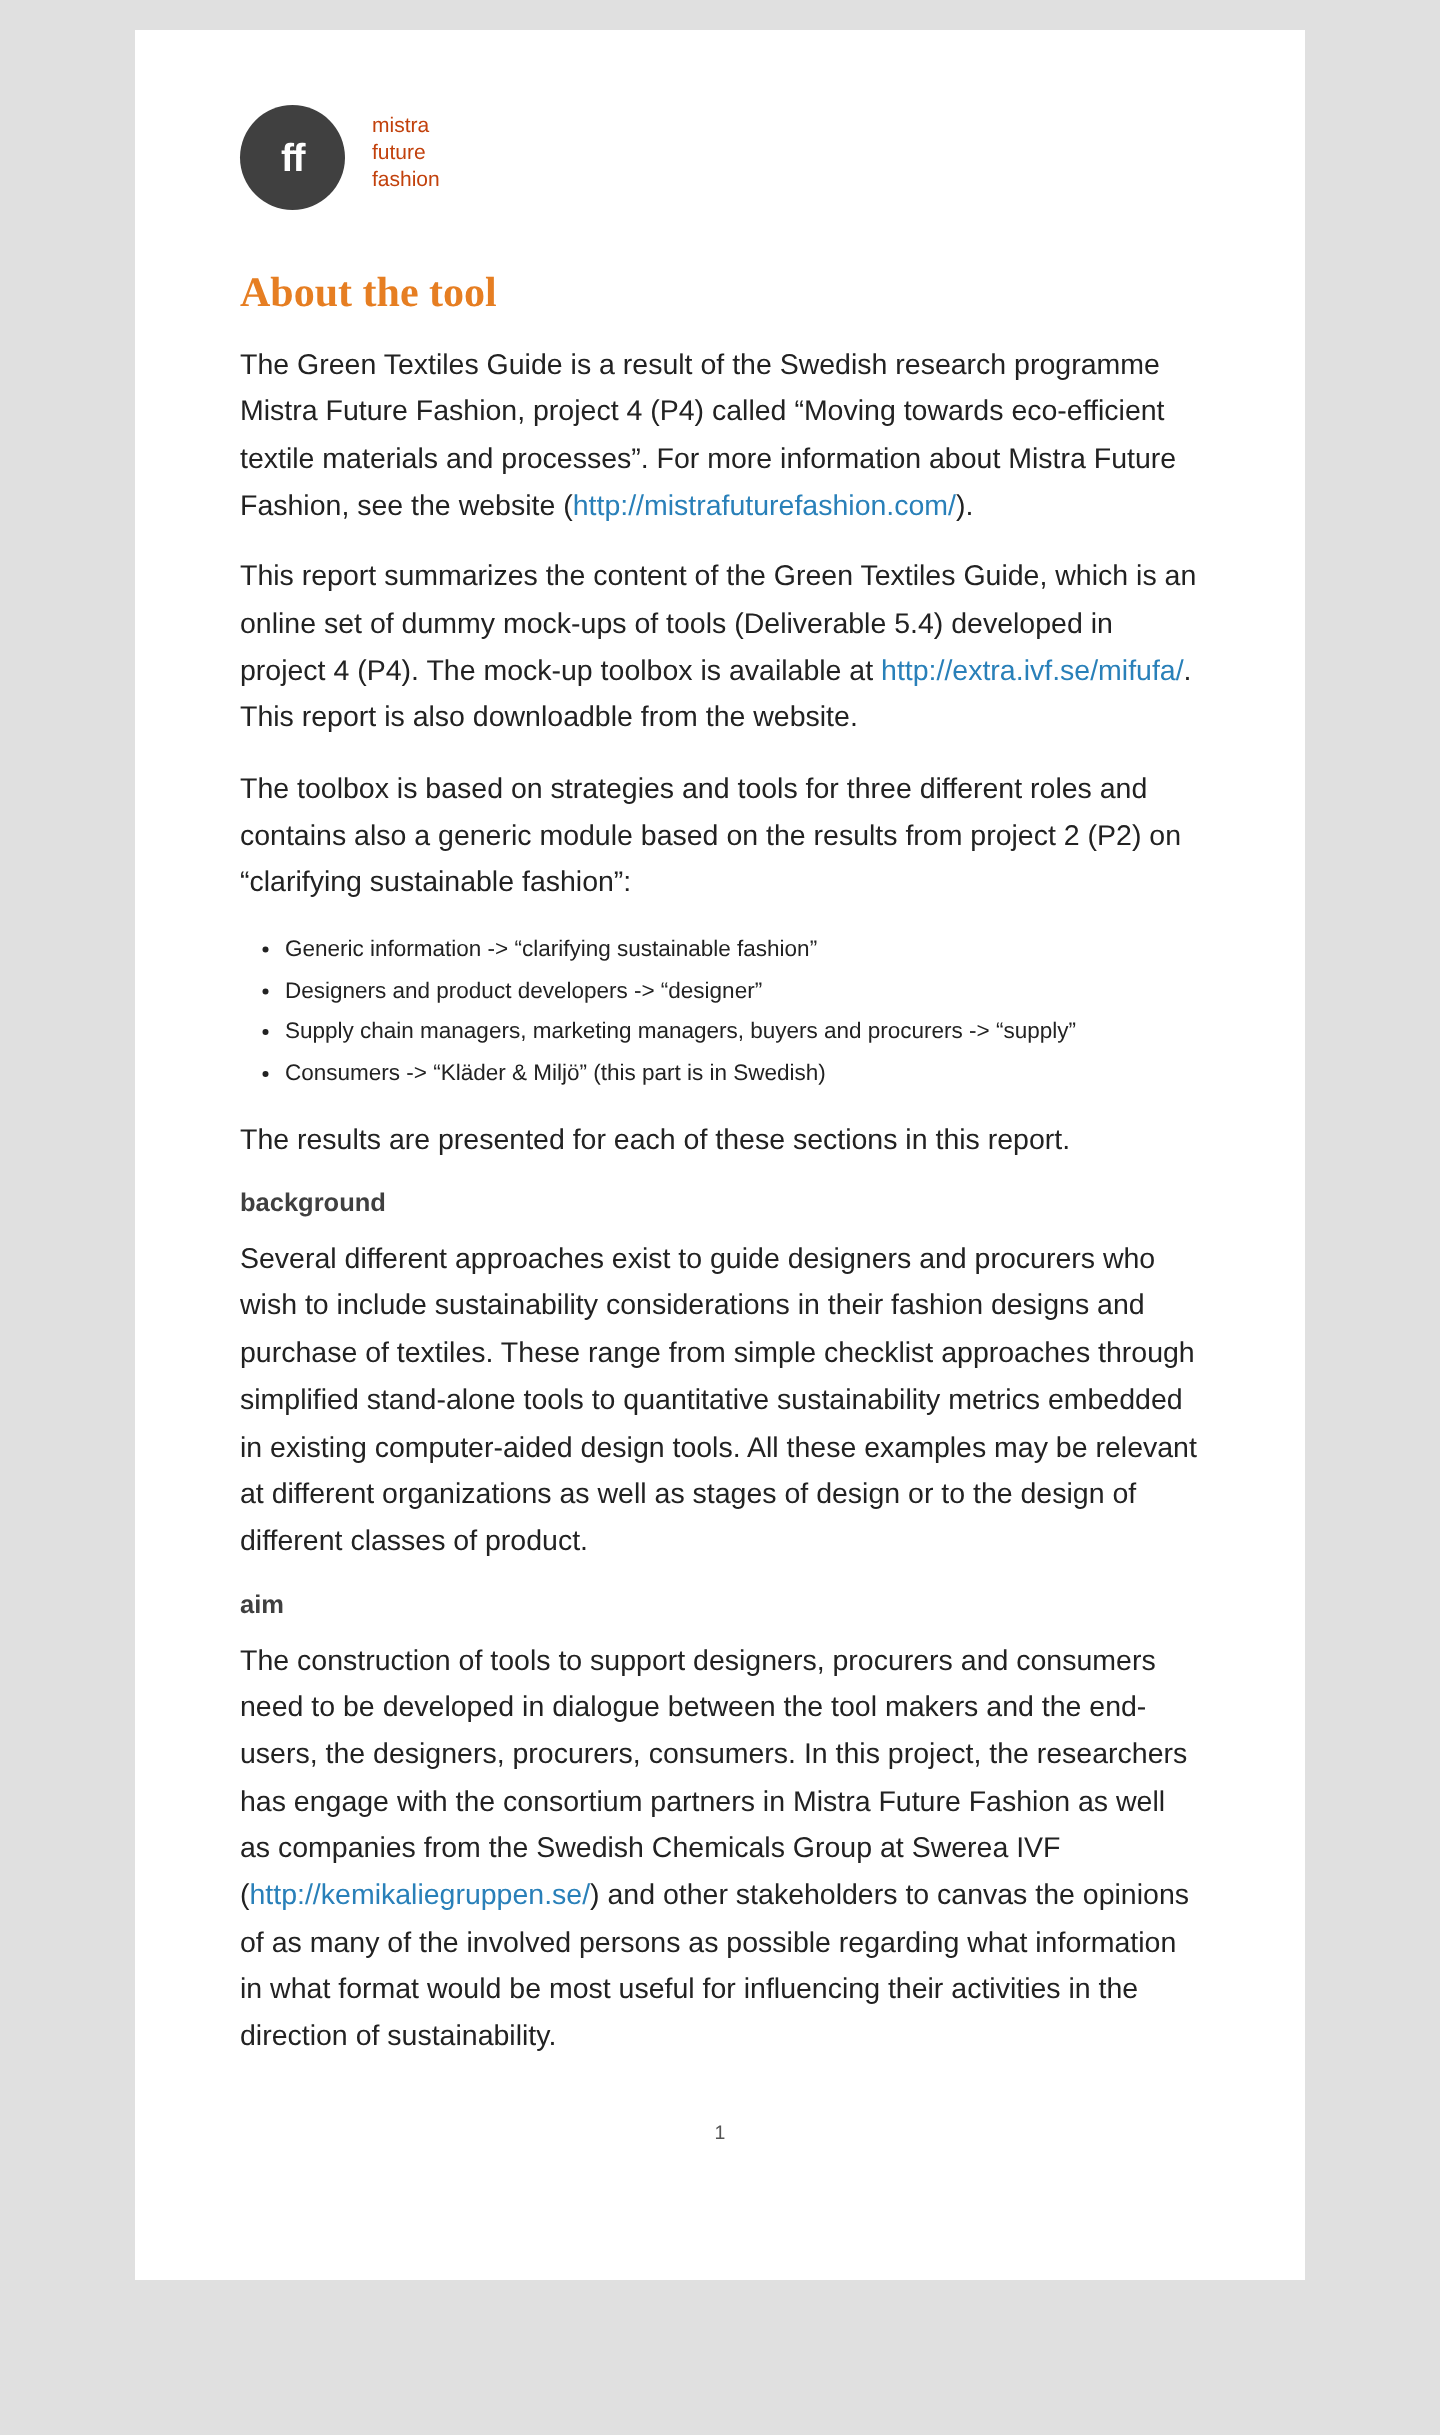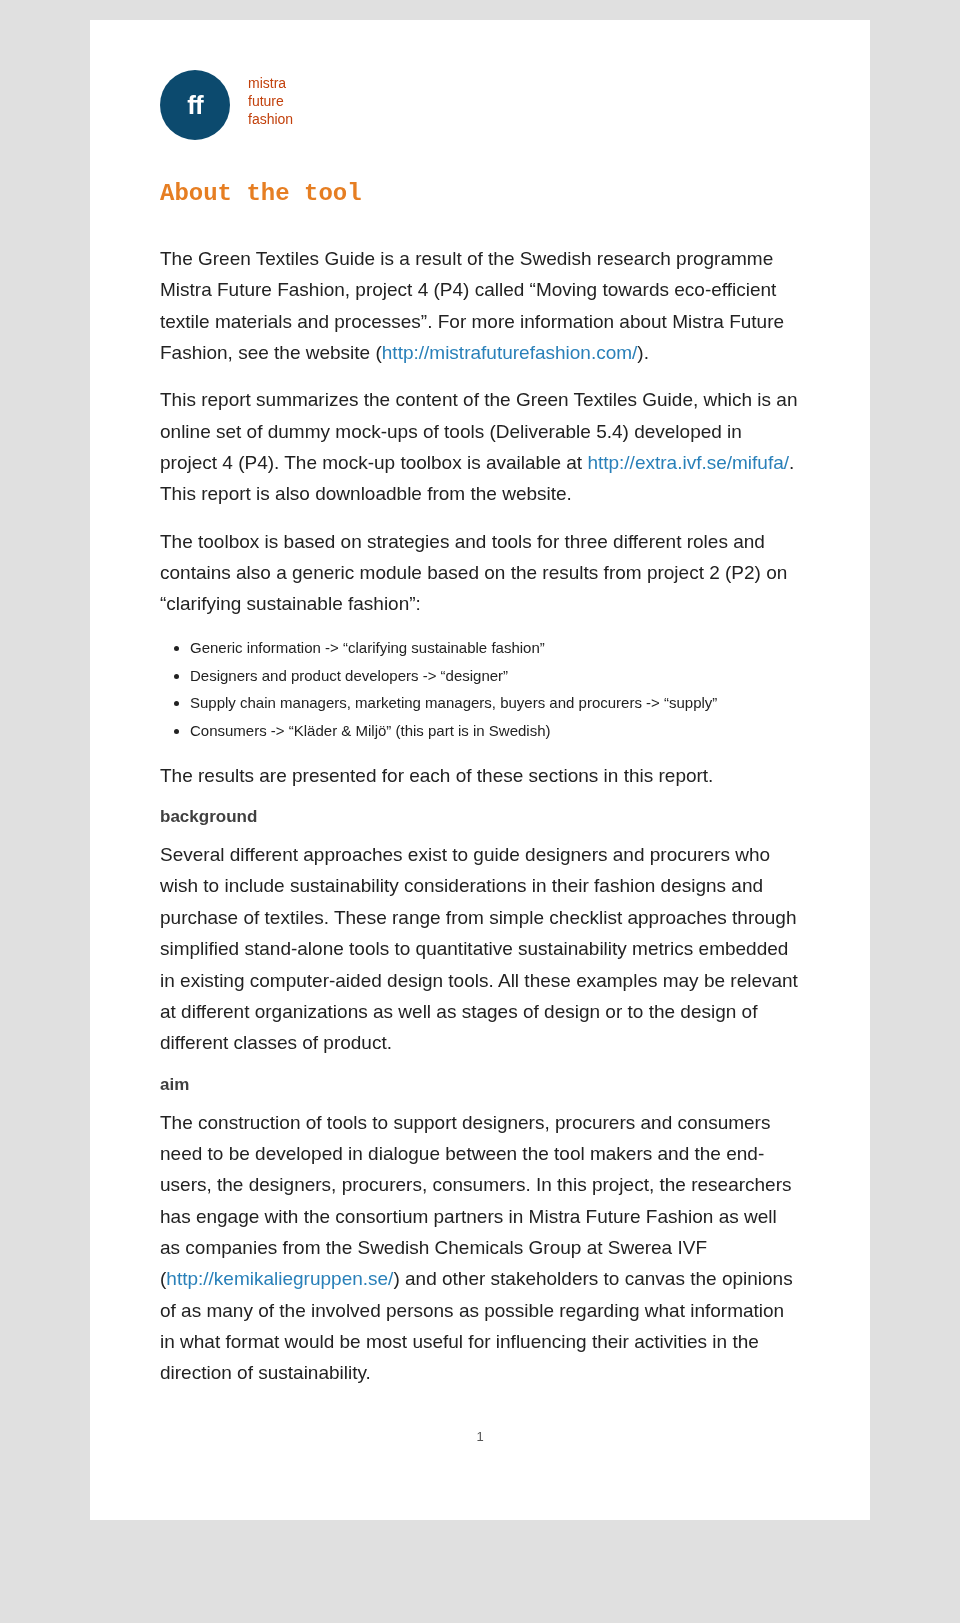--- a/index.html
+++ b/index.html
@@ -27,21 +27,21 @@
     .header {
       display: flex;
       align-items: flex-start;
       margin-bottom: 40px;
     }
 
     .logo-circle {
       width: 70px;
       height: 70px;
       border-radius: 50%;
-      background: #0c4a6e;
+      background: #404040;
       display: flex;
       align-items: center;
       justify-content: center;
       flex-shrink: 0;
       margin-right: 18px;
       text-align: right;
     }
 
     .logo-ff {
       color: white;
@@ -60,24 +60,24 @@
 
     .logo-text span {
       font-size: 14px;
       color: #c2410c;
       line-height: 1.3;
       font-weight: normal;
     }
 
     h1.page-title {
       color: #e67e22;
-      font-size: 24px;
+      font-size: 28px;
       font-weight: bold;
-      margin-bottom: 36px;
-      font-family: Liberation Mono, monospace;
+      margin-bottom: 16px;
+      font-family: Liberation Serif, serif;
     }
 
     .body-text {
       font-size: 19px;
       line-height: 1.65;
       color: #222;
       margin-bottom: 16px;
     }
 
     a.inline-link {

